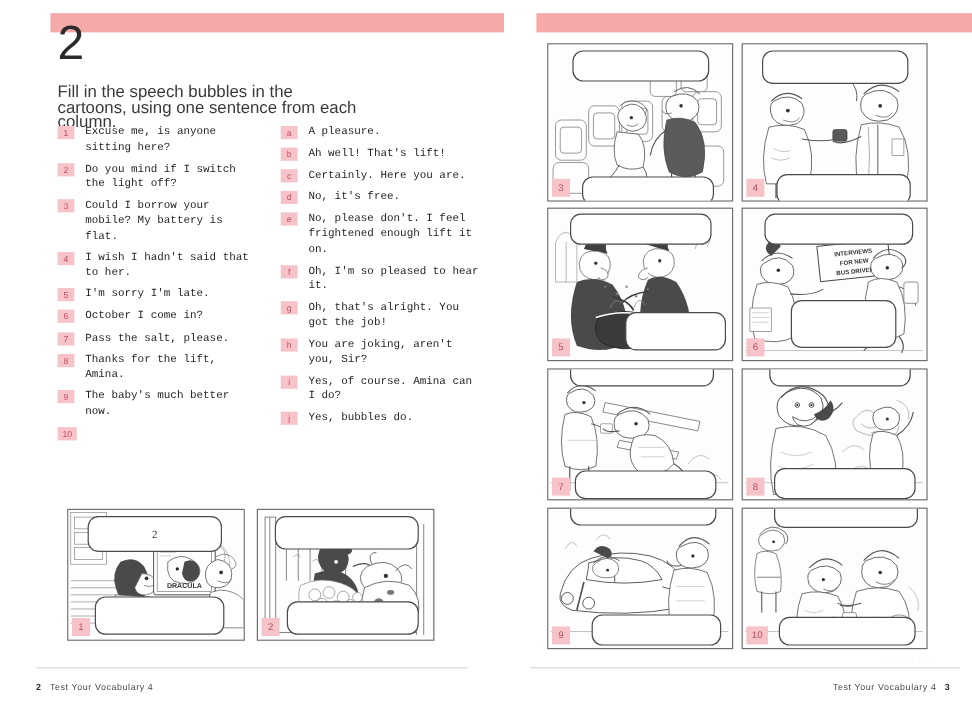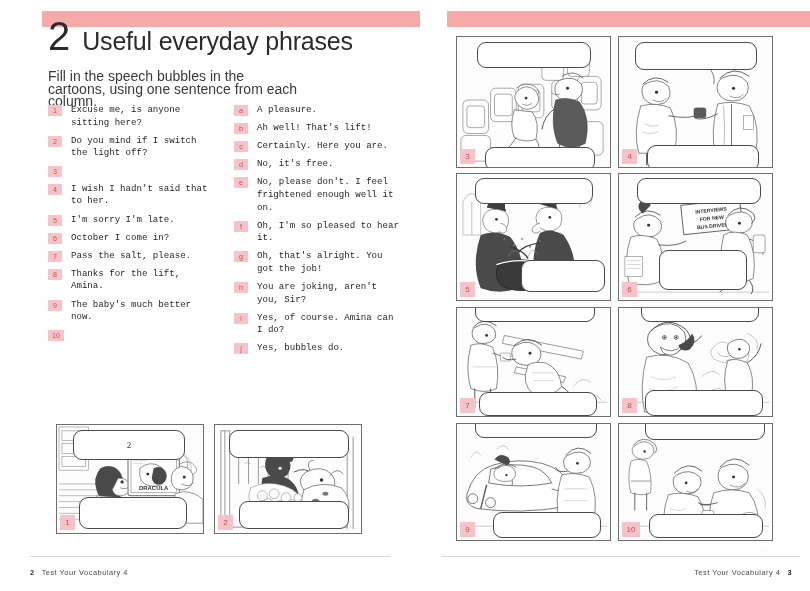--- a/index.html
+++ b/index.html
@@ -122,37 +122,37 @@
 <body>
 
 <div class="spread">
 
   <div class="page page-left">
 
     <div class="pinkbar pinkbar-left"></div>
 
     <div class="title-row">
       <span class="chapter-num">2</span>
-      <span class="chapter-title">Useful everyday phrases</span>
     </div>
 
     <div class="intro">Fill in the speech bubbles in the cartoons, using one sentence from each column.</div>
 
     <div class="cols">
       <div class="col" id="col-num">
           <div class="ex-row">
             <span class="badge">1</span>
             <span class="ex-text">Excuse me, is anyone sitting here?</span>
           </div>
           <div class="ex-row">
             <span class="badge">2</span>
             <span class="ex-text">Do you mind if I switch the light off?</span>
           </div>
           <div class="ex-row">
             <span class="badge">3</span>
+            <span class="ex-text">Could I borrow your mobile? My battery is flat.</span>
           </div>
           <div class="ex-row">
             <span class="badge">4</span>
             <span class="ex-text">I wish I hadn't said that to her.</span>
           </div>
           <div class="ex-row">
             <span class="badge">5</span>
             <span class="ex-text">I'm sorry I'm late.</span>
           </div>
           <div class="ex-row">
@@ -187,21 +187,21 @@
           <div class="ex-row">
             <span class="badge">c</span>
             <span class="ex-text">Certainly. Here you are.</span>
           </div>
           <div class="ex-row">
             <span class="badge">d</span>
             <span class="ex-text">No, it's free.</span>
           </div>
           <div class="ex-row">
             <span class="badge">e</span>
-            <span class="ex-text">No, please don't. I feel frightened enough well it on.</span>
+            <span class="ex-text">No, please don't. I feel frightened enough lift it on.</span>
           </div>
           <div class="ex-row">
             <span class="badge">f</span>
             <span class="ex-text">Oh, I'm so pleased to hear it.</span>
           </div>
           <div class="ex-row">
             <span class="badge">g</span>
             <span class="ex-text">Oh, that's alright. You got the job!</span>
           </div>
           <div class="ex-row">

